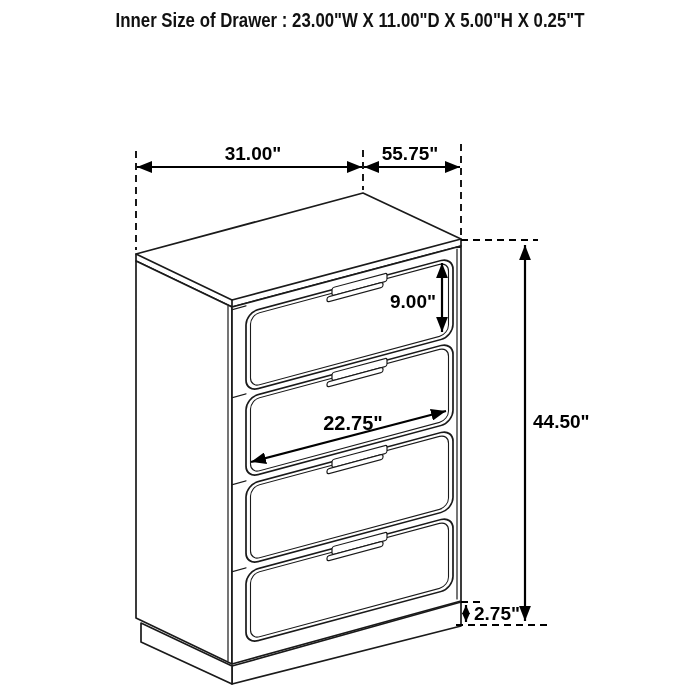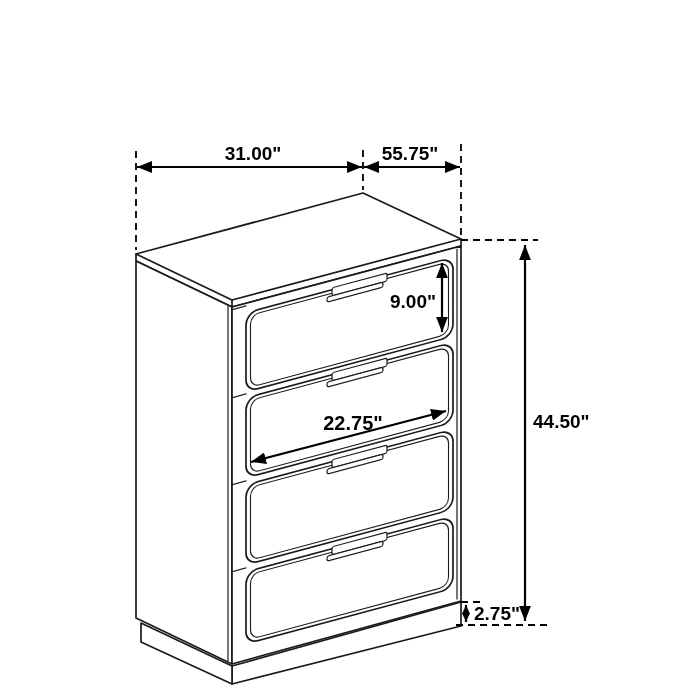--- a/index.html
+++ b/index.html
@@ -18,20 +18,23 @@
   .dash{fill:none;stroke:#000000;stroke-width:1.8;stroke-dasharray:7 5;}
   .dim{fill:none;stroke:#000000;stroke-width:2.2;}
   .dim-label{font:700 19px "Liberation Sans","DejaVu Sans",sans-serif;fill:#000000;}
   .dim-label-lg{font:700 20px "Liberation Sans","DejaVu Sans",sans-serif;fill:#000000;}
 </style>
 </head>
 <body>
 
 <div class="page">
 
+  <div class="title-bar">
+    <span class="title-text">Inner Size of Drawer : 23.00"W X 11.00"D X 5.00"H X 0.25"T</span>
+  </div>
 
   <svg width="700" height="700" viewBox="0 0 700 700">
     <defs>
       <marker id="ah" viewBox="0 0 14 11" refX="14" refY="5.5" markerUnits="userSpaceOnUse" markerWidth="15" markerHeight="12" orient="auto-start-reverse">
         <path d="M0,0 L14,5.5 L0,11 Z" fill="#000000"></path>
       </marker>
       <marker id="ah-s" viewBox="0 0 9 8" refX="9" refY="4" markerUnits="userSpaceOnUse" markerWidth="9" markerHeight="8" orient="auto-start-reverse">
         <path d="M0,0 L9,4 L0,8 Z" fill="#000000"></path>
       </marker>
     </defs>

